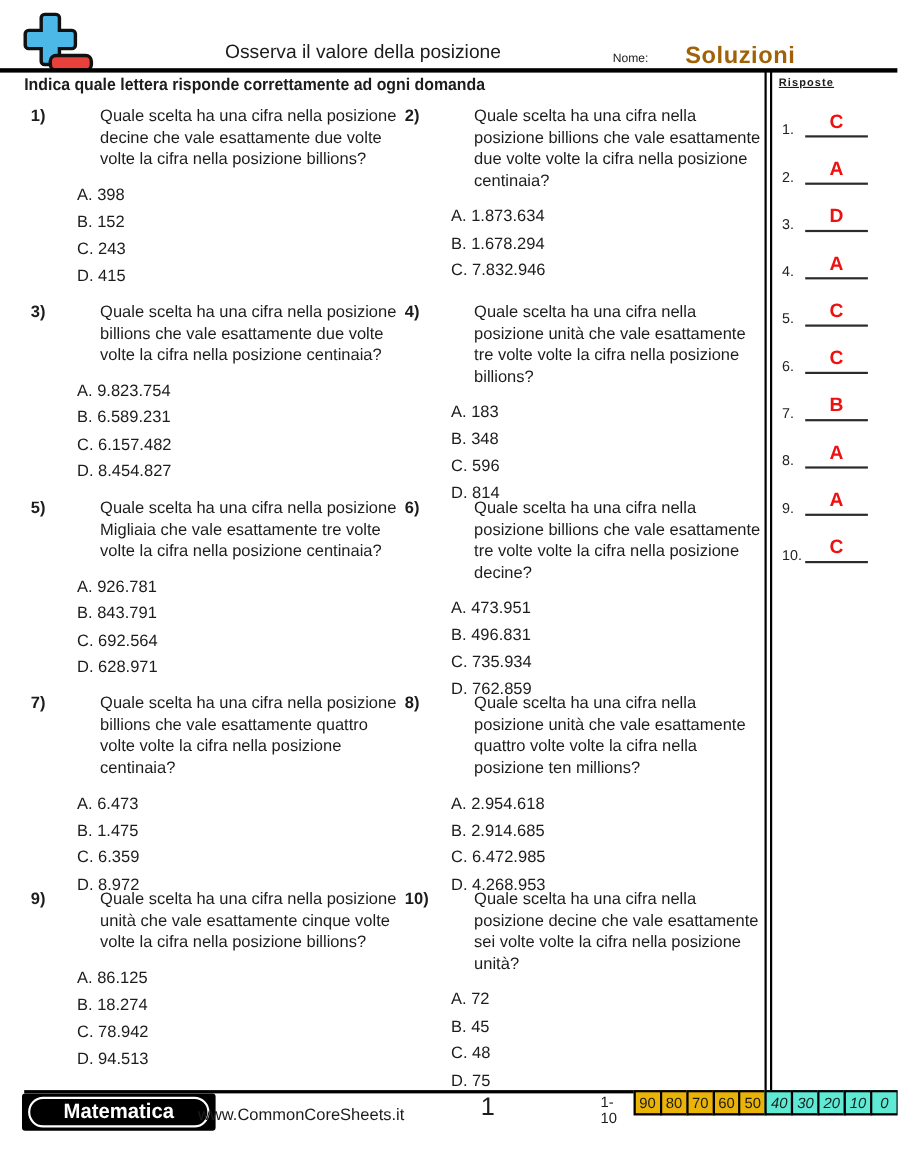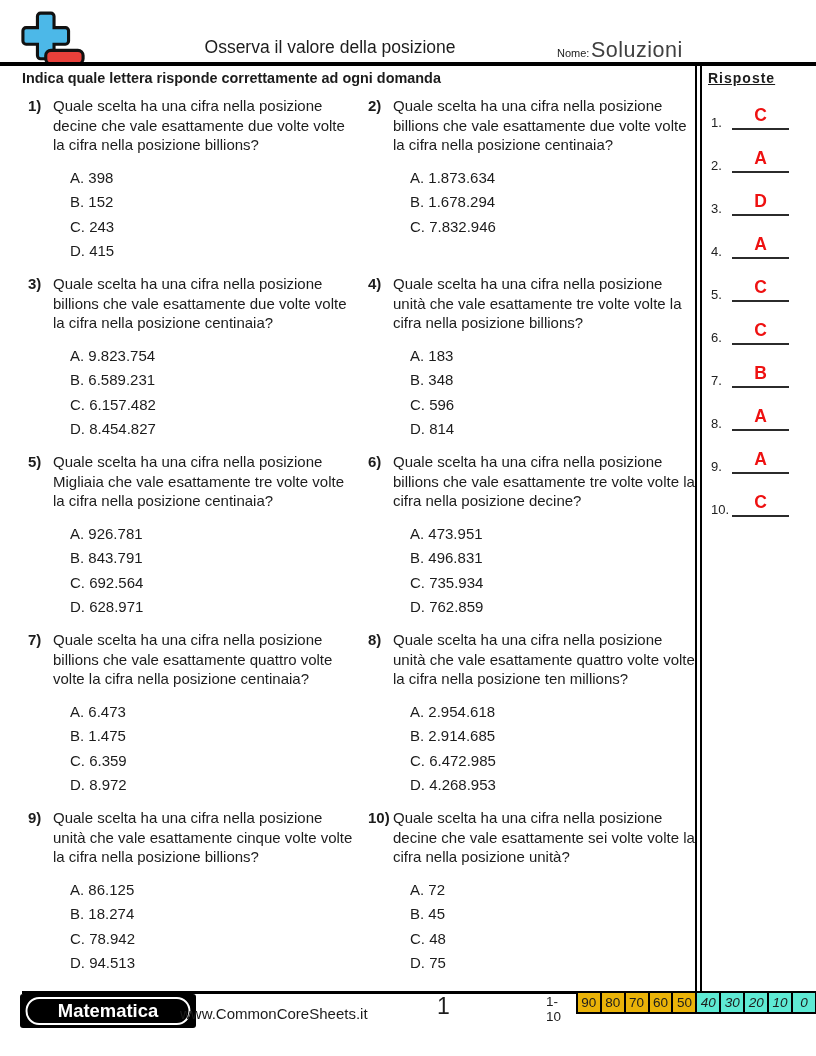--- a/index.html
+++ b/index.html
@@ -7,44 +7,44 @@
   body {
     width:816px; height:1056px; position:relative;
     font-family:"Liberation Sans", sans-serif; color:#1c1c1c;
     overflow:hidden;
   }
   
   .logo { position:absolute; left:18px; top:11px; width:70px; height:56px; }
   .page-title { position:absolute; left:330px; top:37px; transform:translateX(-50%);
     font-size:17.5px; white-space:nowrap; }
   .name-label { position:absolute; left:557px; top:47px; font-size:11px; }
-  .name-value { position:absolute; left:591px; top:38px; font-size:21.5px;
-    font-weight:normal; color:#404040; letter-spacing:0.5px; }
+  .name-value { position:absolute; left:623px; top:38px; font-size:21.5px;
+    font-weight:bold; color:#a16207; letter-spacing:0.5px; }
   .header-rule { position:absolute; left:0; top:62px; width:816px; height:3.5px; background:#000; }
   .instruction { position:absolute; left:22px; top:69px; font-size:15.5px; font-weight:bold;
     transform:scaleX(0.93); transform-origin:left center; white-space:nowrap; }
   
   .divider-v { position:absolute; left:695px; top:65px; height:926px; width:7px;
     border-left:2px solid #000; border-right:2px solid #000; }
   
   .answers-col { position:absolute; left:704px; top:70px; width:112px; }
-  .answers-title { margin-left:4px; font-size:14px; font-weight:bold;
+  .answers-title { margin-left:4px; font-size:10px; font-weight:bold;
     text-decoration:underline; letter-spacing:1px; }
   .answers-list { margin-top:16px; }
   .ans { display:flex; align-items:flex-end; height:28px; margin-bottom:15px; }
   .ans-num { width:28px; padding-left:7px; font-size:13px; color:#222; }
   .ans-line { width:57px; border-bottom:2px solid #2b2b2b; text-align:center; }
   .ans-letter { display:inline-block; color:#ee1111; font-weight:bold;
     font-size:17.5px; padding-bottom:2px; }
   
   .questions { position:absolute; left:28px; top:96px; width:668px;
     display:grid; grid-template-columns:340px 328px; grid-auto-rows:178px; }
   .q-head { display:flex; }
   .q-num { flex:none; width:25px; font-size:15px; font-weight:bold; line-height:19.5px; }
-  .q-text { width:303px; font-size:15px; line-height:19.5px; }
+  .q-text { width:303px; font-size:15px; line-height:19.5px;margin-left:38px; }
   .q-opts { margin-left:42px; margin-top:11px; }
   .q-opt { font-size:15px; line-height:24.5px; }
   
   .footer-rule { position:absolute; left:22px; top:991px; width:794px; height:2.5px; background:#000; }
   .subject-badge { position:absolute; left:20px; top:994px; width:176px; height:34px;
     background:#000; border-radius:3px; display:flex; }
   .subject-badge-inner { flex:1; margin:3px; border:2.5px solid #fff; border-radius:16px;
     color:#fff; font-weight:bold; font-size:19px; display:flex; align-items:center;
     justify-content:center; transform:scaleX(0.97); }
   .website { position:absolute; left:180px; top:1005px; font-size:15px; }

